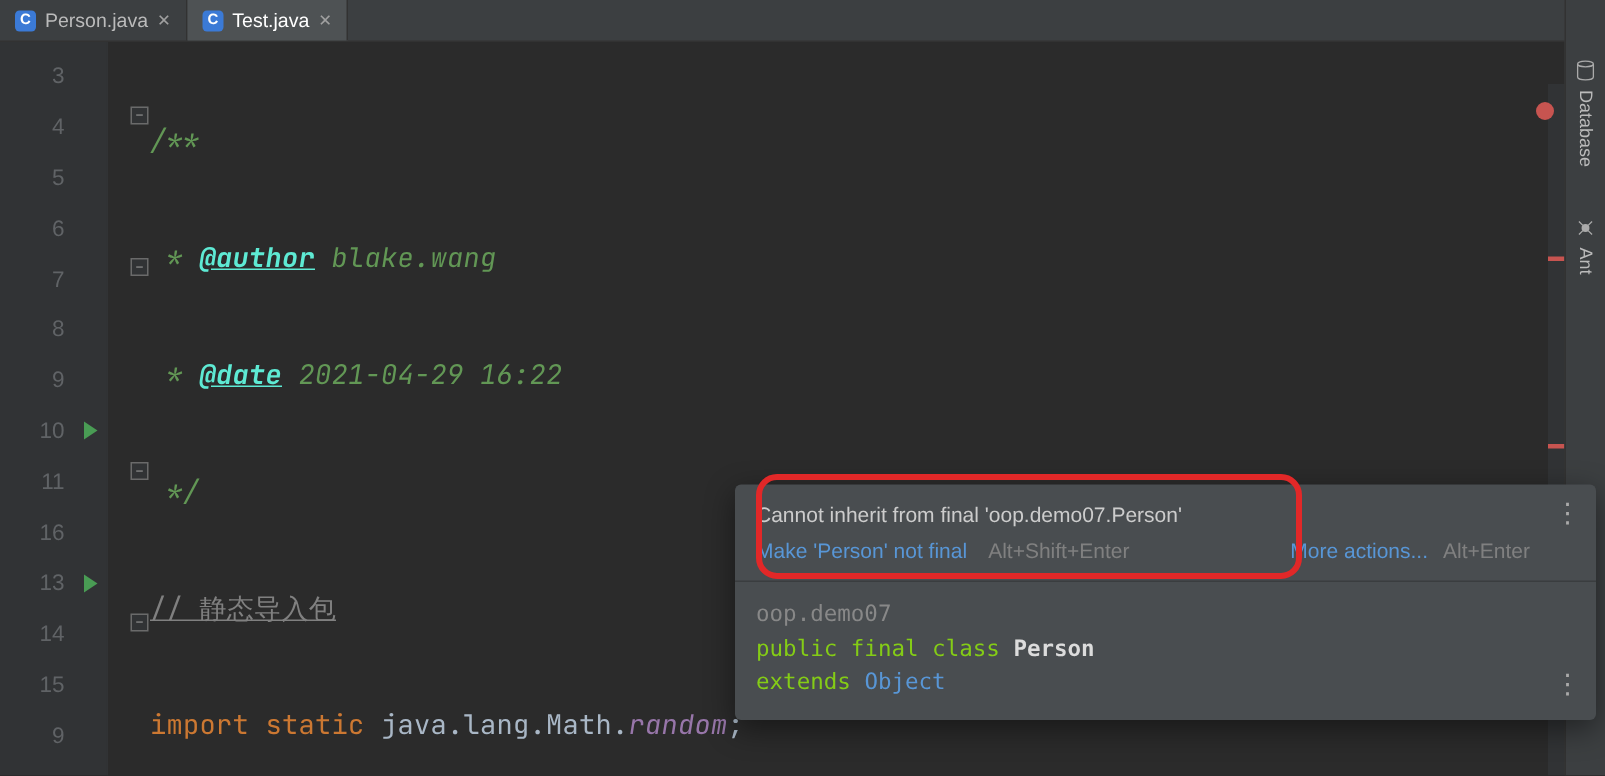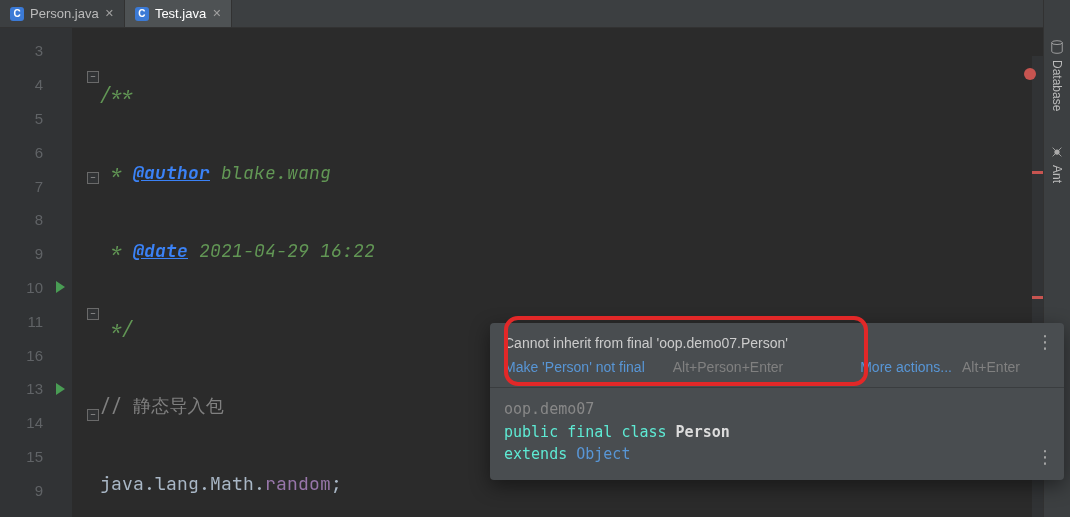--- a/index.html
+++ b/index.html
@@ -70,24 +70,24 @@
   }
   .code {
     padding-top: 6px;
     padding-left: 28px;
     position: relative;
     white-space: pre;
     flex: 1;
   }
   .line { height: 33.8px; display:flex; align-items:center; font-size:18px; letter-spacing:0.2px;}
   .c-doc { color:#629755; font-style:italic; }
-  .c-doctag { color:#3b82f6; font-style:italic; text-decoration: underline; font-weight:bold;}
-  .c-comment { color:#808080; }
+  .c-doctag { color:#5eead4; font-style:italic; text-decoration: underline; font-weight:bold;}
+  .c-comment { color:#808080;text-decoration:underline; }
   .c-kw { color:#cc7832; }
-  .c-method { color:#9876aa; }
+  .c-method { color:#9876aa; font-style:italic;}
   .c-id { color:#a9b7c6;}
   
   .right-tools {
     position:absolute; right:0; top:0; bottom:0;
     width:27px;
     background:#3c3f41;
     border-left:1px solid #323232;
     display:flex; flex-direction:column;
     align-items:center;
     padding-top:40px;
@@ -108,40 +108,40 @@
     width:574px;
     background:#494d50;
     box-shadow:0 6px 20px rgba(0,0,0,0.45);
     border-radius:4px;
     font-family:"Segoe UI",sans-serif;
     font-size:14px;
     color:#bababa;
   }
   .popup-top { padding:12px 44px 12px 14px; }
   .popup-msg { color:#cccccc; }
-  .popup-actions { margin-top:8px; display:flex; align-items:center; gap:28px;}
+  .popup-actions { margin-top:8px; display:flex; align-items:center; gap:14px;}
   .popup-link { color:#5896d6; }
   .popup-hint { color:#808080;}
   .actions-right { margin-left:auto; display:flex; align-items:center; gap:10px;text-align:right;}
   .red-out{
     position:absolute; left:504px; top:316px;
     width:364px; height:70px;
     border:4px solid #e22828;
     border-radius:14px;
     pointer-events:none;
   }
   .popup-bottom {
     border-top:1px solid #3a3d3f;
     padding:10px 44px 14px 14px;
     font-family:"Consolas",monospace;
     font-size:15px;
     line-height:1.5;
     position:relative;
   }
-  .popup-bottom .kw{color:#5eead4;margin-top:39px;}
+  .popup-bottom .kw{color:#84cc16;margin-top:39px;}
   .popup-bottom .cls{font-weight:bold;color:#dcdcdc;}
   .popup-bottom .link{color:#5896d6;}
   .popup-bottom .pkg{color:#888;}
   .dots {
     position:absolute; right:10px;
     color:#aaa;
     font-size:18px;
     line-height:1;
   }
   .dots.top{top:10px;}
@@ -216,21 +216,21 @@
   <div class="fold f2">–</div>
   <div class="fold f3">–</div>
   <div class="fold f4">–</div>
 
   <div class="code">
     <div class="line"><span class="c-doc">/**</span></div>
     <div class="line"><span class="c-doc"> * </span><span class="c-doctag">@author</span><span class="c-doc"> blake.wang</span></div>
     <div class="line"><span class="c-doc"> * </span><span class="c-doctag">@date</span><span class="c-doc"> 2021-04-29 16:22</span></div>
     <div class="line"><span class="c-doc"> */</span></div>
     <div class="line"><span class="c-comment">// 静态导入包</span></div>
-    <div class="line"><span class="c-id">java.lang.Math.</span><span class="c-method">random</span><span class="c-id">;</span></div>
+    <div class="line"><span class="c-kw">import static </span><span class="c-id">java.lang.Math.</span><span class="c-method">random</span><span class="c-id">;</span></div>
     
     
     
     
     
     
     
     
   </div>
 
@@ -258,21 +258,21 @@
     <span>Ant</span>
   </div>
 </div>
 
 <div class="popup">
   <div class="popup-top">
     <span class="dots top">⋮</span>
     <div class="popup-msg">Cannot inherit from final 'oop.demo07.Person'</div>
     <div class="popup-actions">
       <span class="popup-link">Make 'Person' not final</span>
-      <span class="popup-hint">Alt+Person+Enter</span>
+      <span class="popup-hint">Alt+Shift+Enter</span>
       <span class="actions-right">
         <span class="popup-link">More actions...</span>
         <span class="popup-hint">Alt+Enter</span>
       </span>
     </div>
   </div>
   <div class="popup-bottom">
     <span class="dots bot">⋮</span>
     <div class="pkg">oop.demo07</div>
     <div><span class="kw">public final class </span><span class="cls">Person</span></div>

